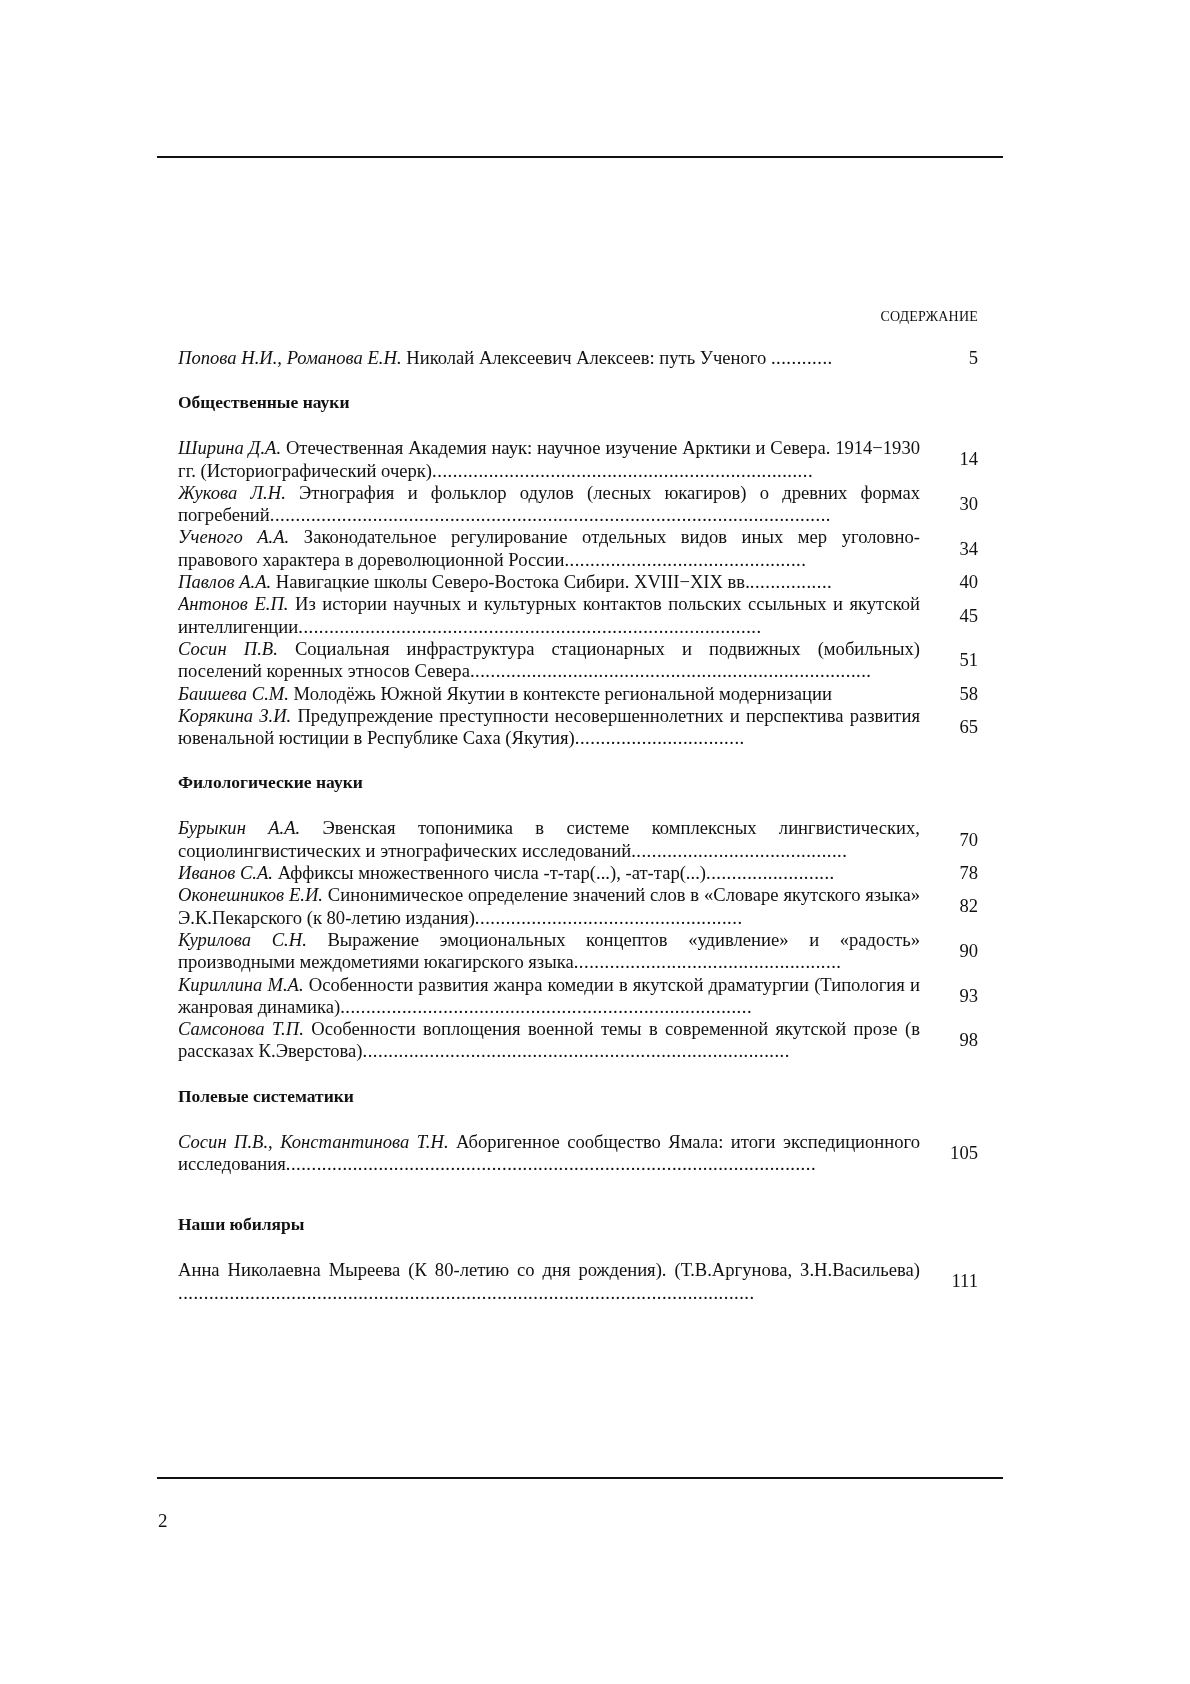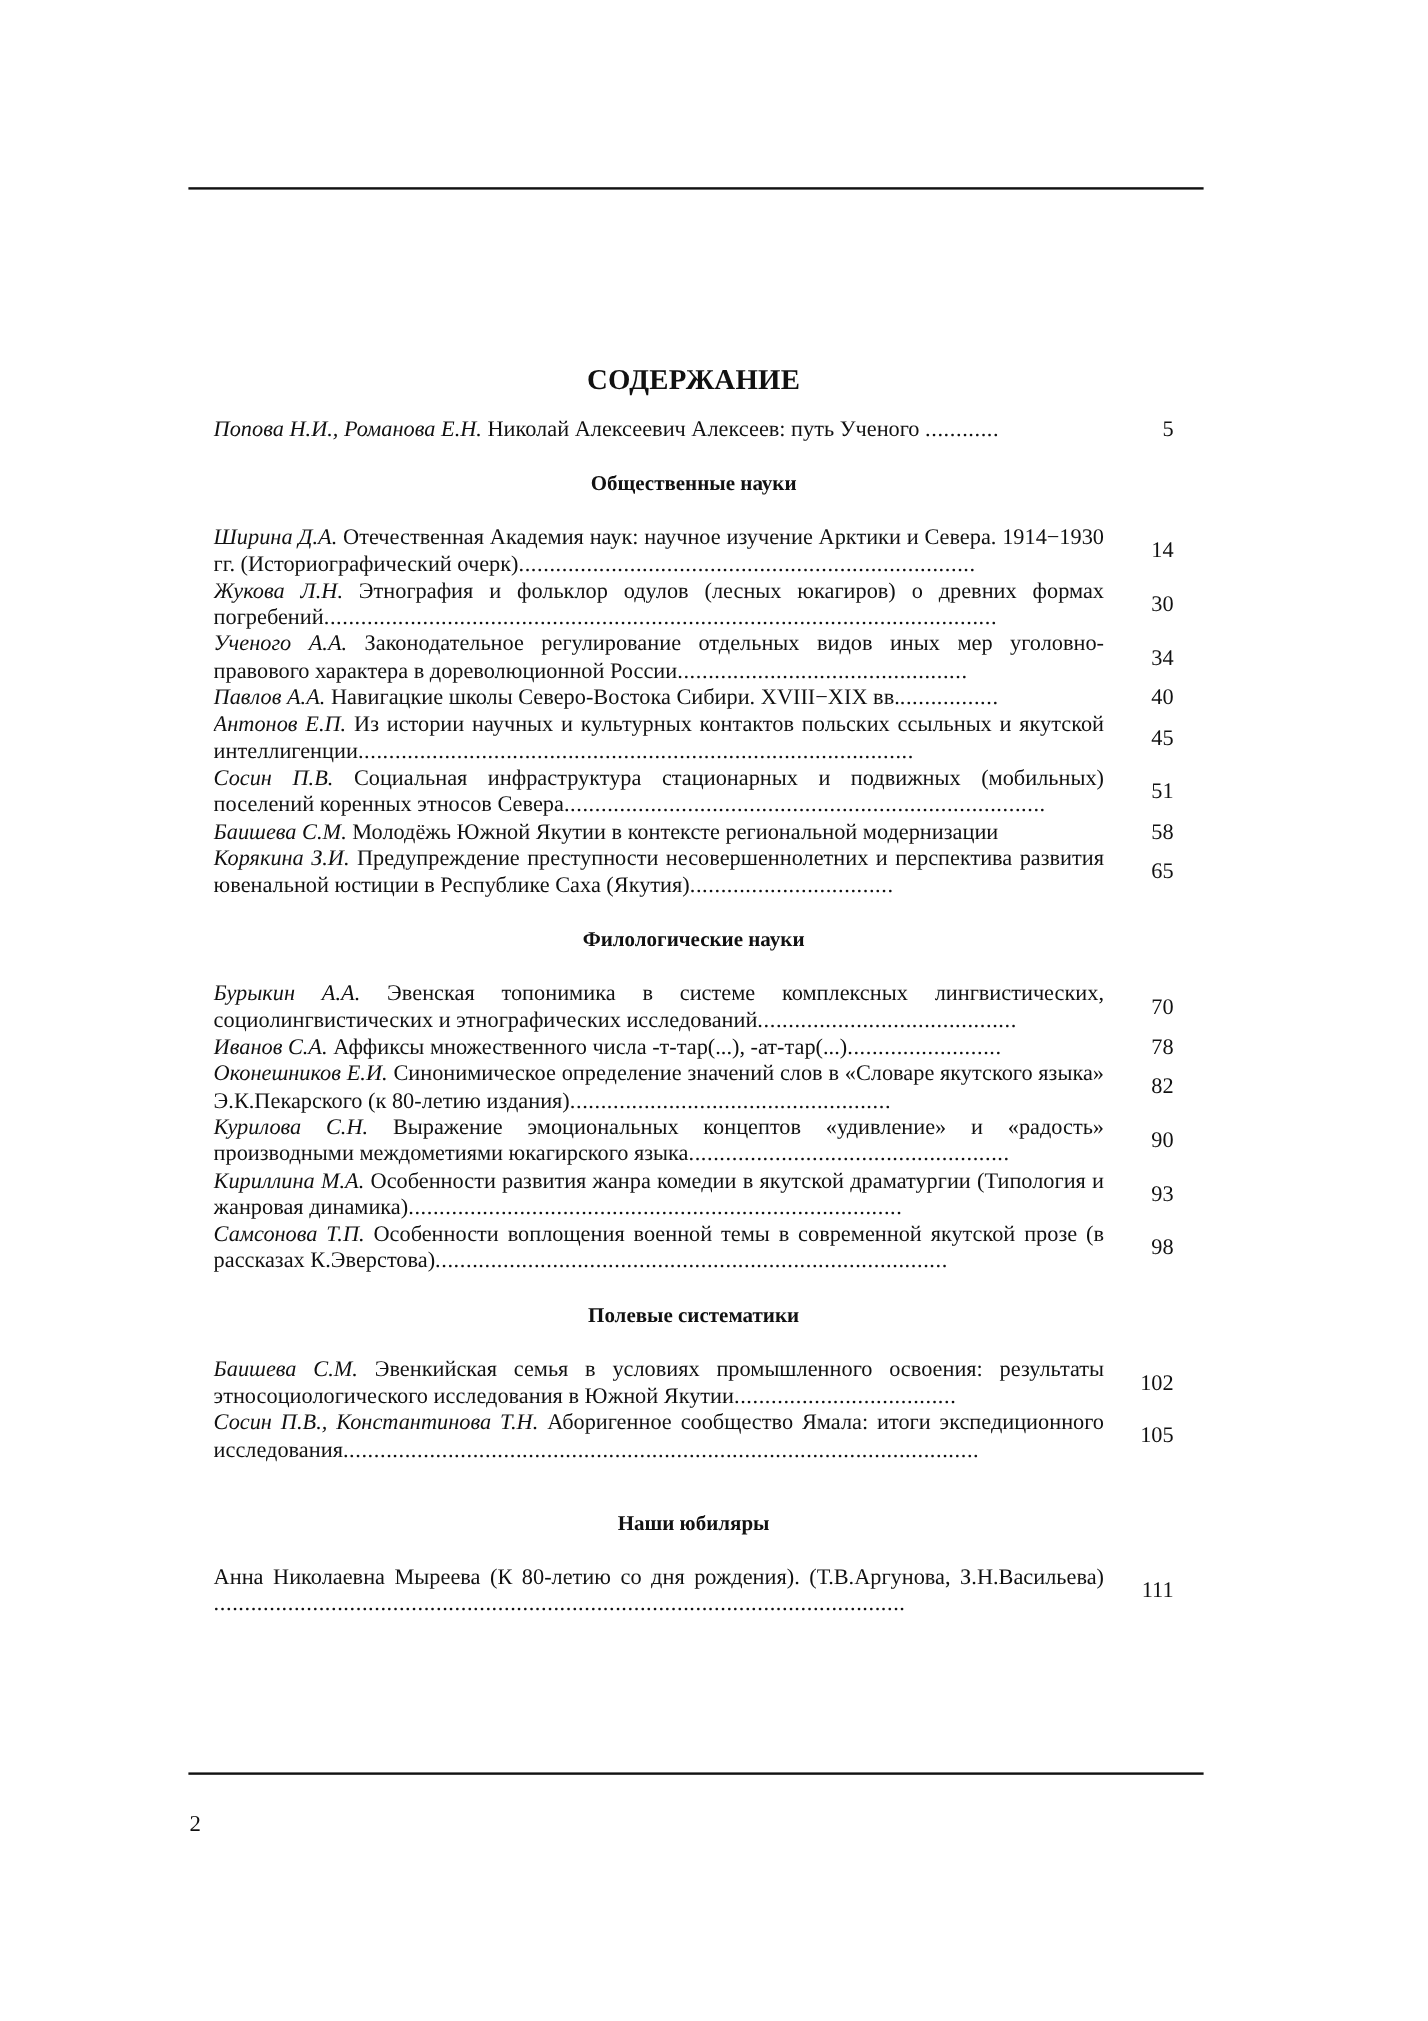--- a/index.html
+++ b/index.html
@@ -26,30 +26,30 @@
     .rule-bottom { top: 1477px; }
 
     .toc {
       position: absolute;
       left: 178px;
       top: 305px;
       width: 800px;
       font-size: 18.6px;
     }
     .toc-title {
-      text-align: center;
-      font-weight: bold;
-      font-size: 24px;
+      text-align: right;
+      font-weight: normal;
+      font-size: 14px;
       letter-spacing: 0.2px;
       margin: 0 0 18px 0;
       line-height: 24px;
       padding-left: 0px;
     }
     .section-heading {
-      text-align: center;
+      text-align: left;
       font-weight: bold;
       font-size: 17.5px;
       line-height: 22px;
       margin: 0;
     }
     .entry {
       display: flex;
       align-items: center;
       line-height: 22.3px;
       margin: 0;
@@ -165,24 +165,20 @@
   <div class="entry">
     <div class="entry-text"><span class="author">Самсонова Т.П.</span> <span>Особенности воплощения военной темы в современной якутской прозе (в рассказах К.Эверстова)</span><span class="leader">...................................................................................</span></div>
     <div class="entry-page">98</div>
   </div>
 
   <div class="gap-before-section"></div>
   <div class="section-heading" style="margin-top:10px;">Полевые систематики</div>
   <div class="gap-after-section"></div>
 
   <div class="entry">
-    <div class="entry-text"><span class="author">Баишева С.М.</span> <span>Эвенкийская семья в условиях промышленного освоения: результаты этносоциологического исследования в Южной Якутии</span><span class="leader">....................................</span></div>
-    <div class="entry-page">102</div>
-  </div>
-  <div class="entry">
     <div class="entry-text"><span class="author">Сосин П.В., Константинова Т.Н.</span> <span>Аборигенное сообщество Ямала: итоги экспедиционного исследования</span><span class="leader">.......................................................................................................</span></div>
     <div class="entry-page">105</div>
   </div>
 
   <div class="gap-before-section"></div>
   <div class="section-heading" style="margin-top:26px;">Наши юбиляры</div>
   <div class="gap-after-section"></div>
 
   <div class="entry">
     <div class="entry-text"><span>Анна Николаевна Мыреева (К 80-летию со дня рождения).</span> <span class="coauthor">(Т.В.Аргунова, З.Н.Васильева)</span> <span class="leader">................................................................................................................</span></div>

